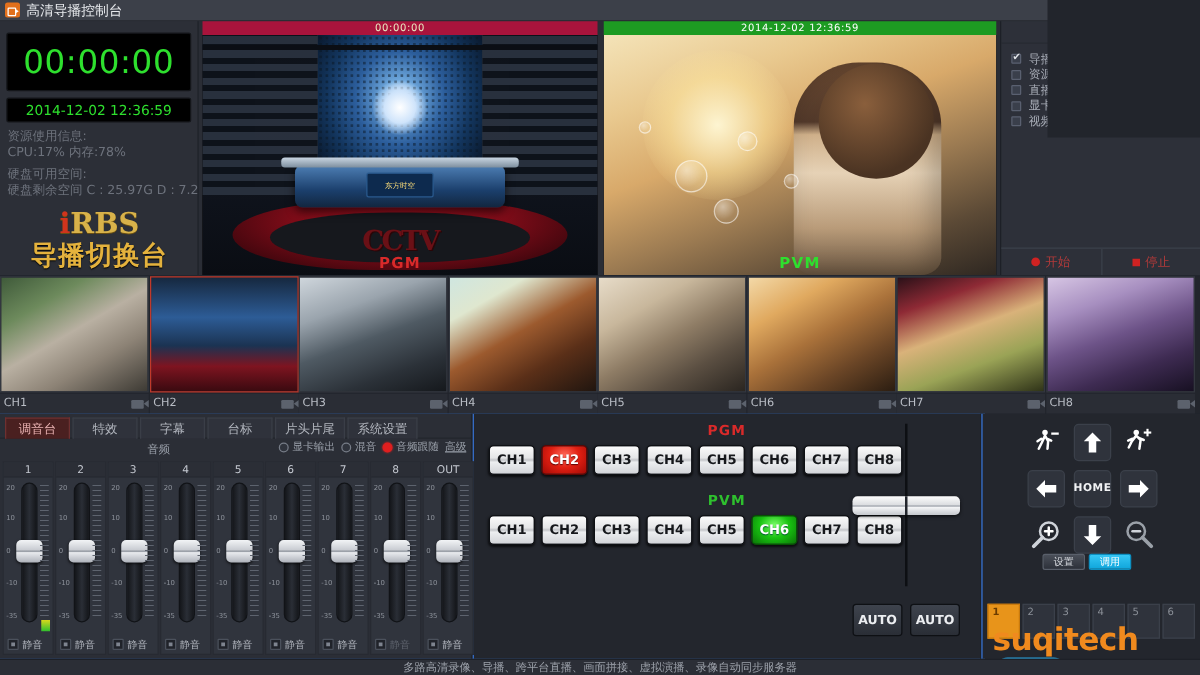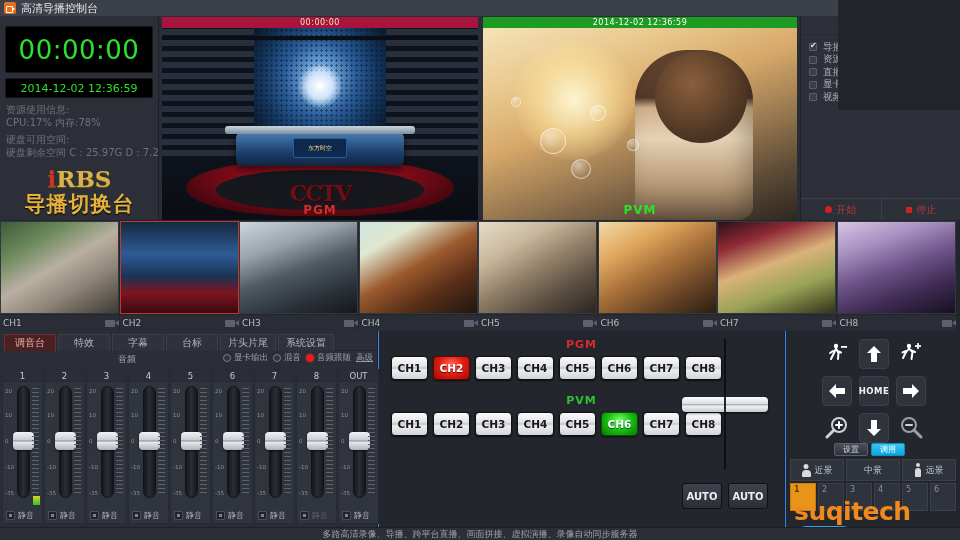--- a/index.html
+++ b/index.html
@@ -743,39 +743,20 @@
             <path d="M16 15 L23 22" stroke="#9aa0a8" stroke-width="3" stroke-linecap="round"></path>
             <path d="M8 10 H14" stroke="#cfd3d9" stroke-width="2" stroke-linecap="round"></path>
           </svg>
         </div>
       </div>
 
       <div class="pmode" id="ptz-modes">
           <div class="pmbtn">设置</div>
           <div class="pmbtn active">调用</div>
         </div>
-      <div class="shotrow" id="ptz-shots">
-          <div class="shot">
-            <span class="person">
-              <span class="h"></span>
-              <span class="b"></span>
-            </span>
-            <span>近景</span>
-          </div>
-          <div class="shot">
-            <span>中景</span>
-          </div>
-          <div class="shot">
-            <span class="person far">
-              <span class="h"></span>
-              <span class="b"></span>
-            </span>
-            <span>远景</span>
-          </div>
-        </div>
       <div class="presets" id="ptz-presets">
           <div class="preset on">1</div>
           <div class="preset">2</div>
           <div class="preset">3</div>
           <div class="preset">4</div>
           <div class="preset">5</div>
           <div class="preset">6</div>
         </div>
 
       <div class="brand">

